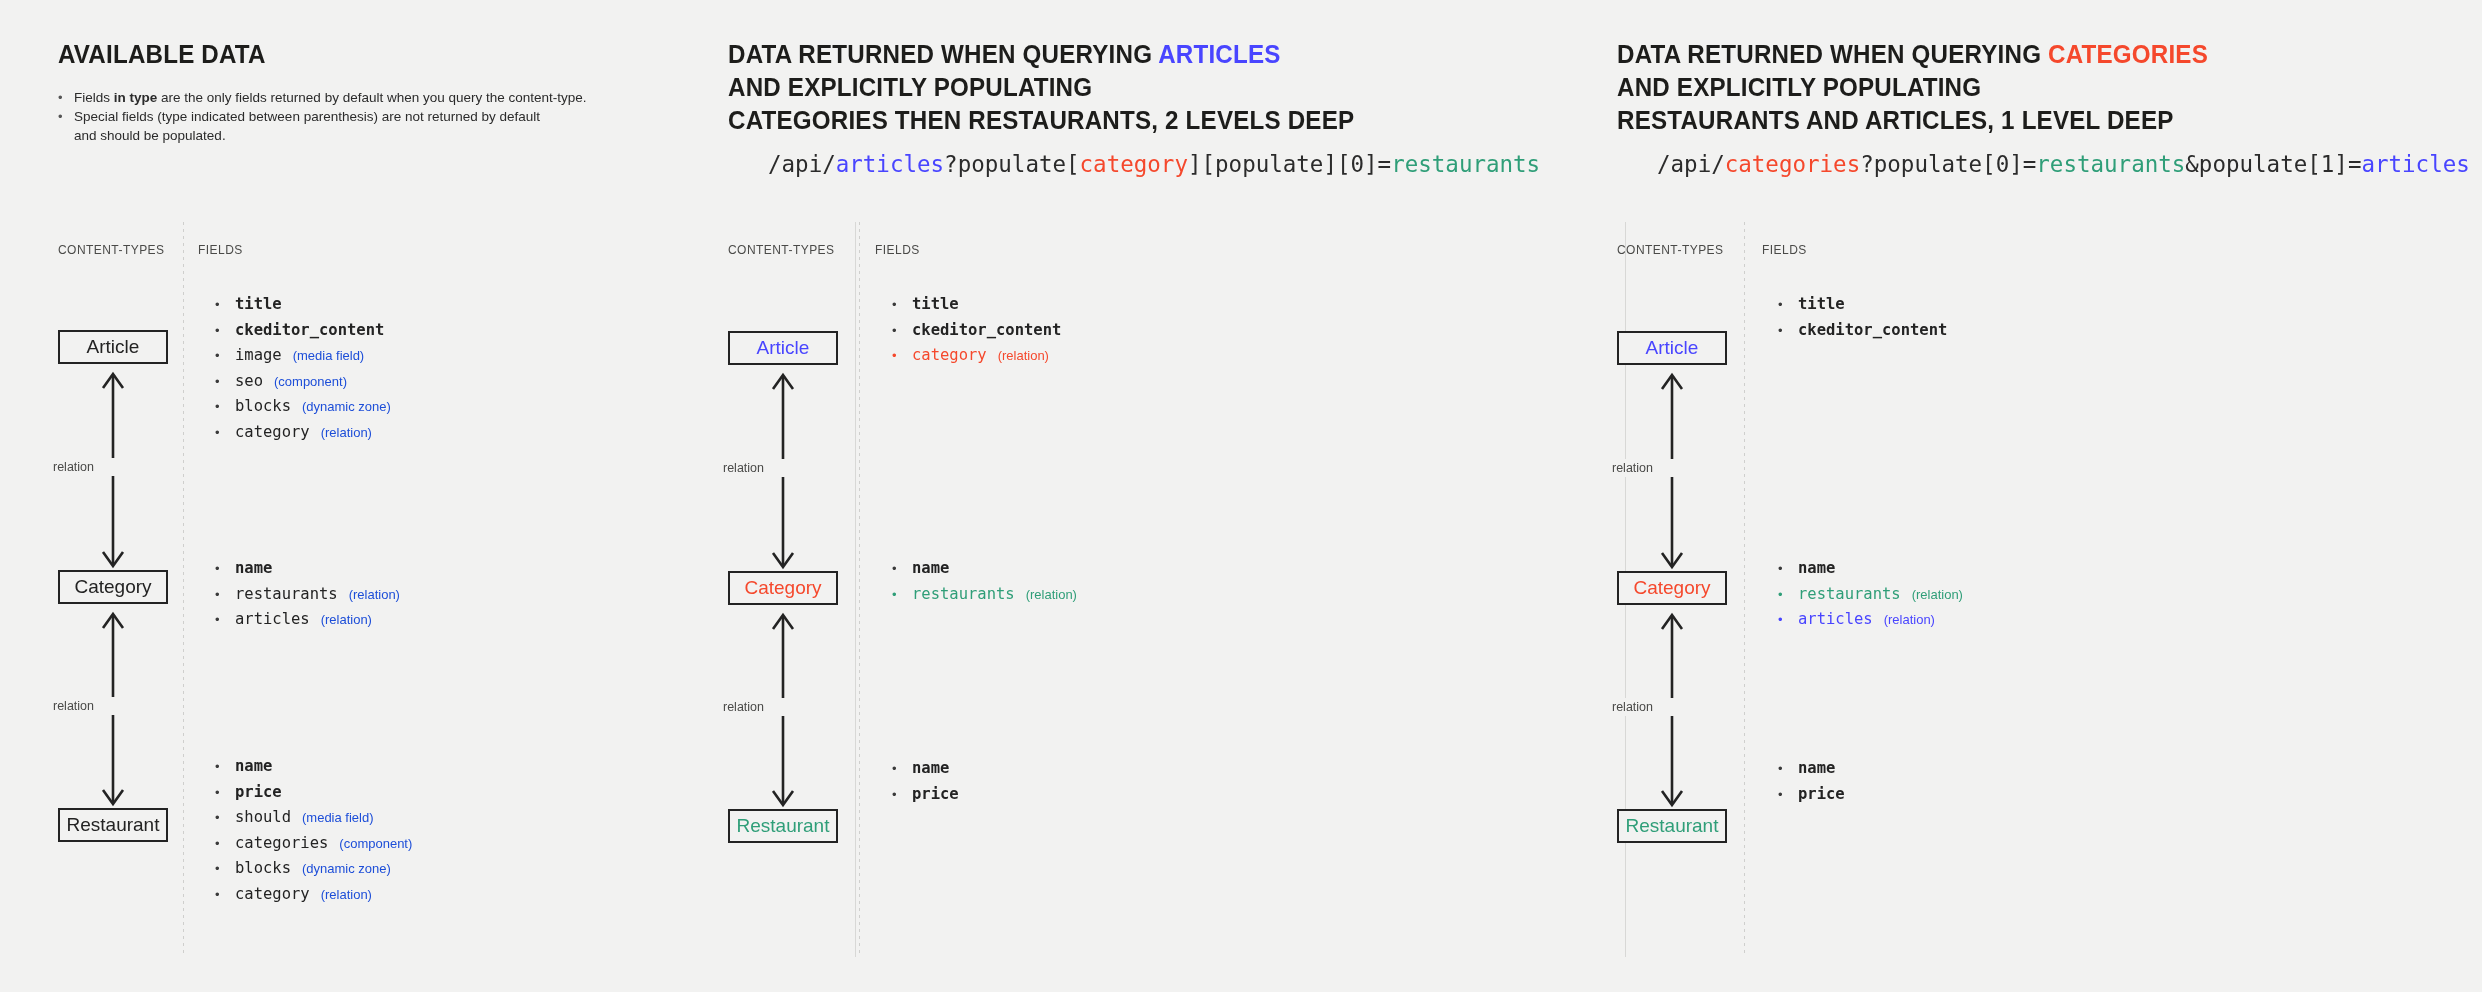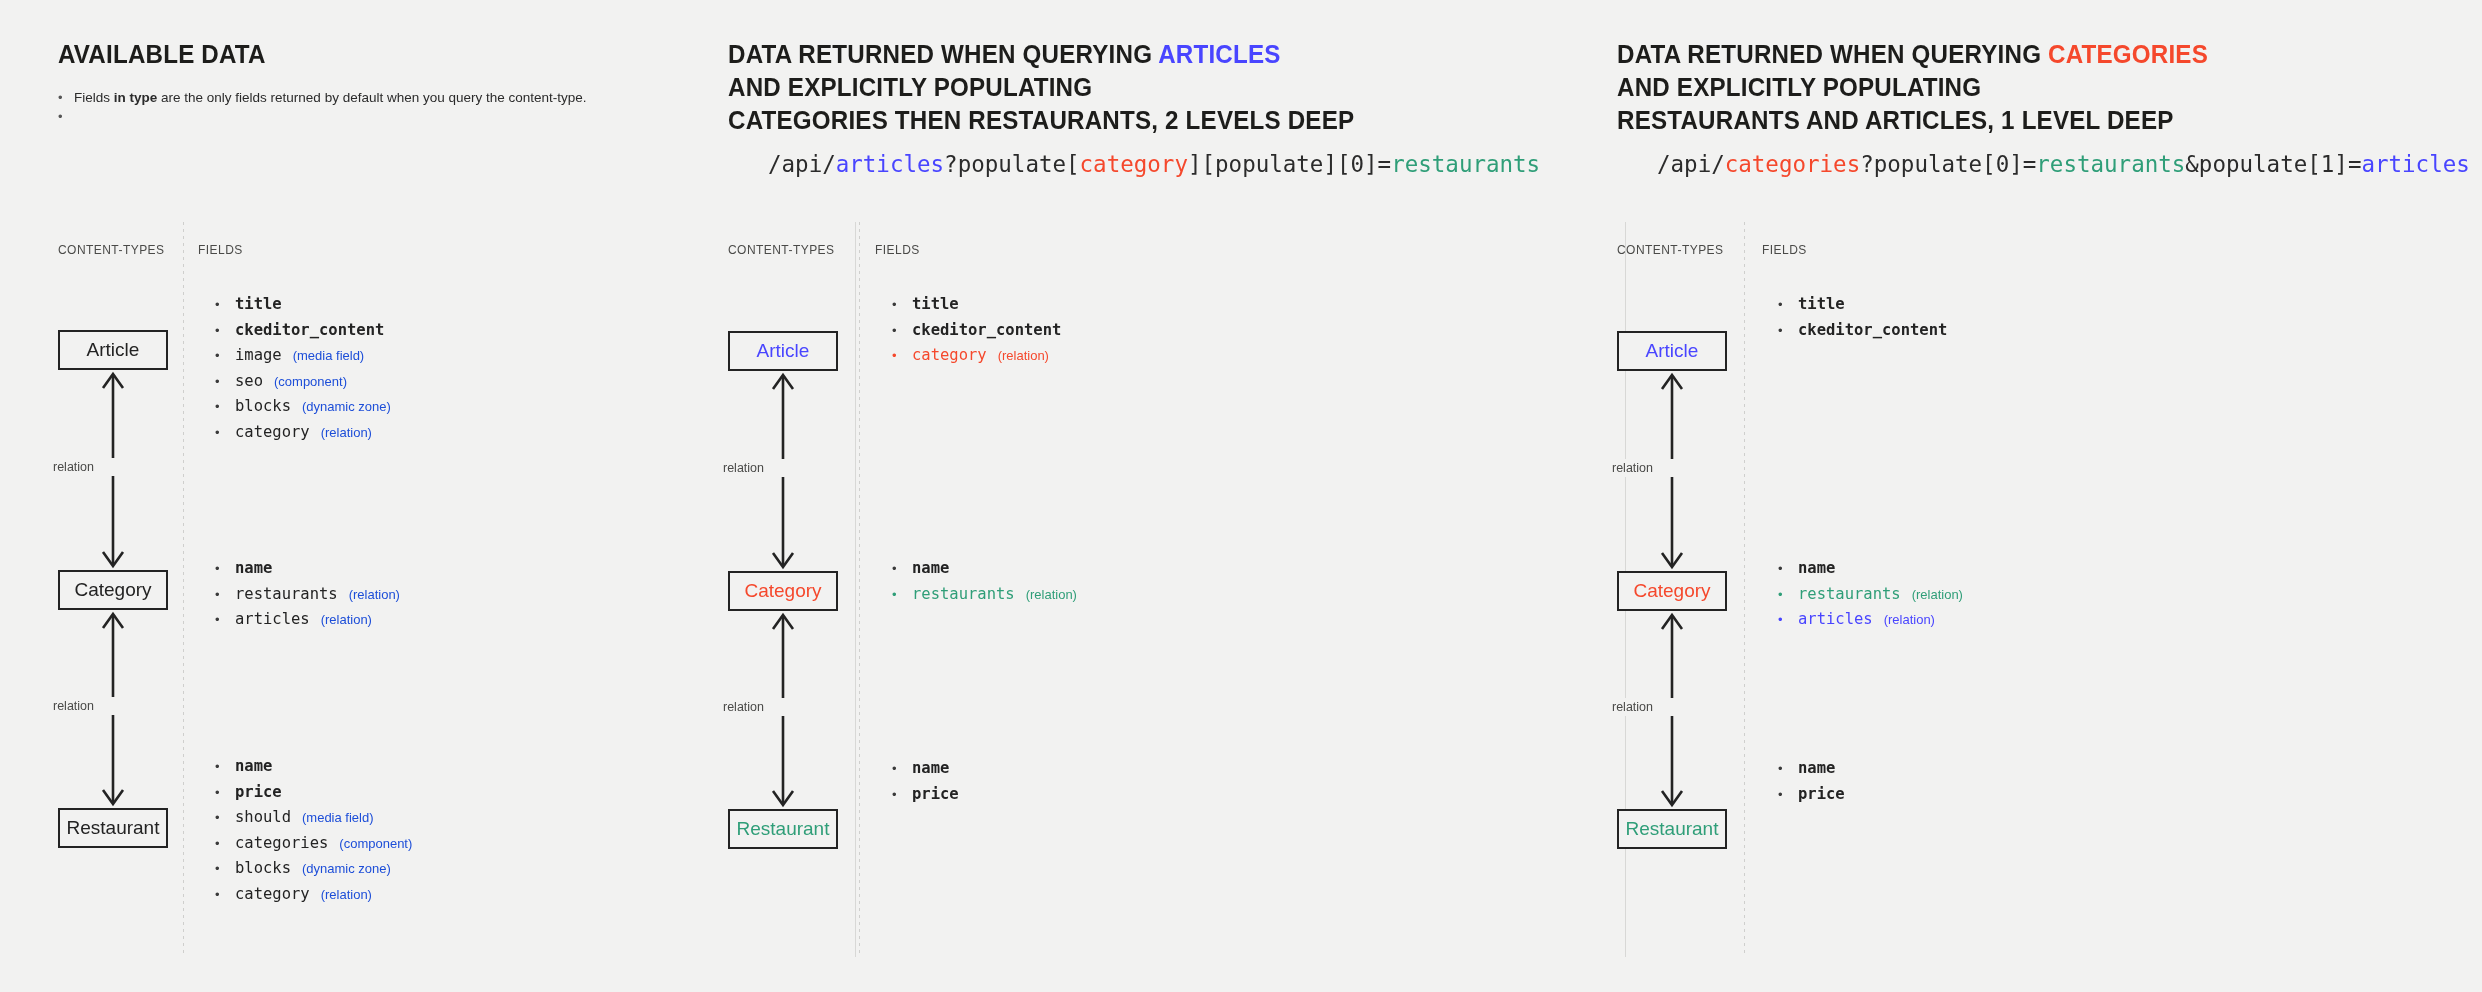--- a/index.html
+++ b/index.html
@@ -70,21 +70,21 @@
     position:absolute;width:1px;top:222px;height:735px;
     background-image:linear-gradient(#cfcfcd 50%,rgba(0,0,0,0) 0%);
     background-position:right;
     background-size:1px 7px;
     background-repeat:repeat-y;
   }
 
   
   .ebox{
     position:absolute;
-    width:110px;height:40px;
+    width:110px;height:34px;
     border:2.5px solid #232323;
     background:#f2f2f1;
     display:flex;align-items:center;justify-content:center;
     font-size:19px;color:#232323;
     box-sizing:border-box;
   }
   .ebox.blue{color:#4945ff;}
   .ebox.red{color:#f5482c;}
   .ebox.green{color:#2f9e78;}
 
@@ -133,20 +133,21 @@
       <div class="title" id="title-1"><span>AVAILABLE DATA</span></div>
     </div>
 
     <div class="intro" id="intro-1">
         <div class="intro-line">
           <span class="dot">•</span>
           <span>Fields <b>in type</b> are the only fields returned by default when you query the content-type.</span>
         </div>
         <div class="intro-line">
           <span class="dot">•</span>
+          <span>Special fields (type indicated between parenthesis) are not returned by default<span class="sub">and should be populated.</span></span>
         </div>
       </div>
 
     <div class="collabel" style="left:58px;top:243px;">CONTENT-TYPES</div>
     <div class="collabel" style="left:198px;top:243px;">FIELDS</div>
 
     <div class="dotted" style="left:183px;"></div>
 
     <div class="ebox" style="left:58px;top:330px;">
       <span>Article</span>

